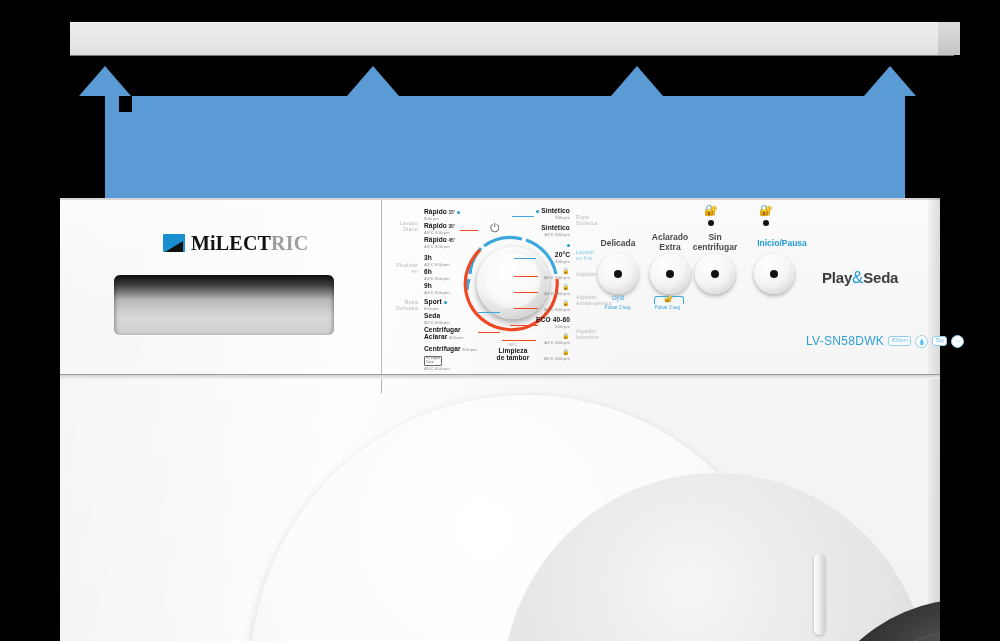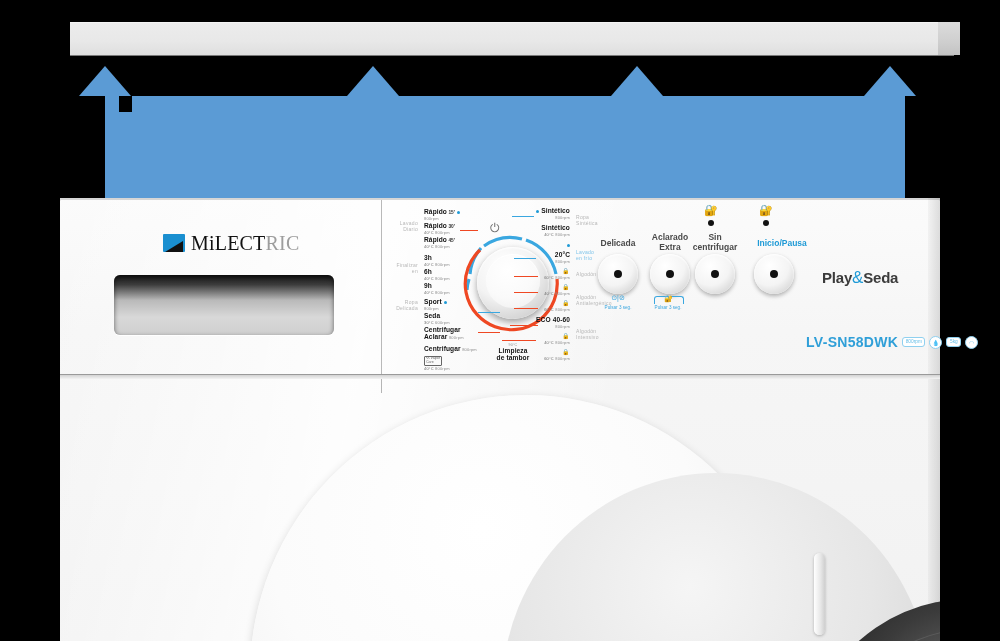--- a/index.html
+++ b/index.html
@@ -47,21 +47,21 @@
         background:linear-gradient(180deg,#161616 0%,#3c3c3c 16%,#b9b9b9 42%,#d8d8d8 70%,#cfcfcf 100%);
         box-shadow:inset 0 2px 5px rgba(0,0,0,.55), 0 1px 0 #fff;}
   .drawer-lip{position:absolute;left:110px;top:271px;width:228px;height:68px;border-radius:8px;
         background:linear-gradient(180deg,#f7f7f7,#eaeaea);z-index:-1;}
 
   
   .brand{position:absolute;left:163px;top:233px;display:flex;align-items:center;gap:6px;}
   .brand-mark{width:22px;height:18px;background:#1a8fd0;border-radius:1px;position:relative;overflow:hidden;}
   .brand-mark:after{content:"";position:absolute;left:2px;bottom:0;width:0;height:0;
         border-style:solid;border-width:0 0 11px 18px;border-color:transparent transparent #111 transparent;}
-  .brand-txt{font-family:"Liberation Serif","DejaVu Serif",serif;font-weight:400;
+  .brand-txt{font-family:"Liberation Serif","DejaVu Serif",serif;font-weight:700;
         font-size:20px;letter-spacing:.2px;color:#111;line-height:1;}
   .brand-txt .fade{color:#9d9d9d;}
 
   
   .fascia{position:absolute;left:382px;top:200px;width:558px;height:174px;}
 
   
   .dialwrap{position:absolute;left:78px;top:30px;width:106px;height:106px;}
   .ring-outer{position:absolute;inset:0;border-radius:50%;}
   .knob{position:absolute;left:17px;top:17px;width:72px;height:72px;border-radius:50%;
@@ -99,21 +99,21 @@
   .topicon{position:absolute;color:#3aa7e0;font-size:11px;text-align:center;}
   .topdot{position:absolute;width:6px;height:6px;border-radius:50%;background:#111;}
   .brace{position:absolute;height:7px;border:1px solid #3aa7e0;border-bottom:none;border-radius:3px 3px 0 0;}
 
   
   .rollplay{position:absolute;left:822px;top:268px;font-size:15px;font-weight:700;color:#3b3b3b;letter-spacing:-.2px;}
   .rollplay .amp{color:#1f9ad6;font-size:17px;font-weight:400;}
 
   
   .modelrow{position:absolute;left:806px;top:334px;display:flex;align-items:center;gap:4px;}
-  .model{font-size:14px;font-weight:700;color:#2f9fd8;letter-spacing:.3px;}
+  .model{font-size:12px;font-weight:400;color:#2f9fd8;letter-spacing:.3px;}
   .pill{border:1px solid #8fd0ef;border-radius:3px;color:#6cc0e8;font-size:4.8px;
         padding:1.5px 2.5px;line-height:1;background:#fff;}
   .circ{width:11px;height:11px;border-radius:50%;border:1px solid #8fd0ef;background:#fff;
         display:flex;align-items:center;justify-content:center;color:#6cc0e8;font-size:6px;}
 
   
   .doorwrap{position:absolute;left:60px;top:379px;width:880px;height:262px;overflow:hidden;}
   .door-out{position:absolute;left:190px;top:16px;width:552px;height:560px;border-radius:50%;
         background:radial-gradient(circle at 42% 24%,#ffffff 0%,#fbfbfb 40%,#ededed 75%,#e2e2e2 100%);
         box-shadow:0 3px 10px rgba(0,0,0,.16);}

